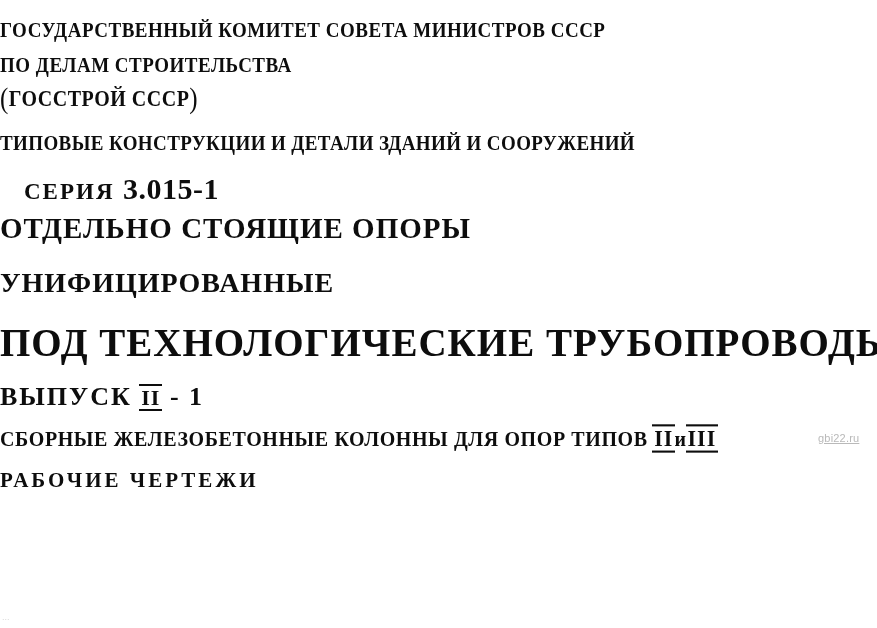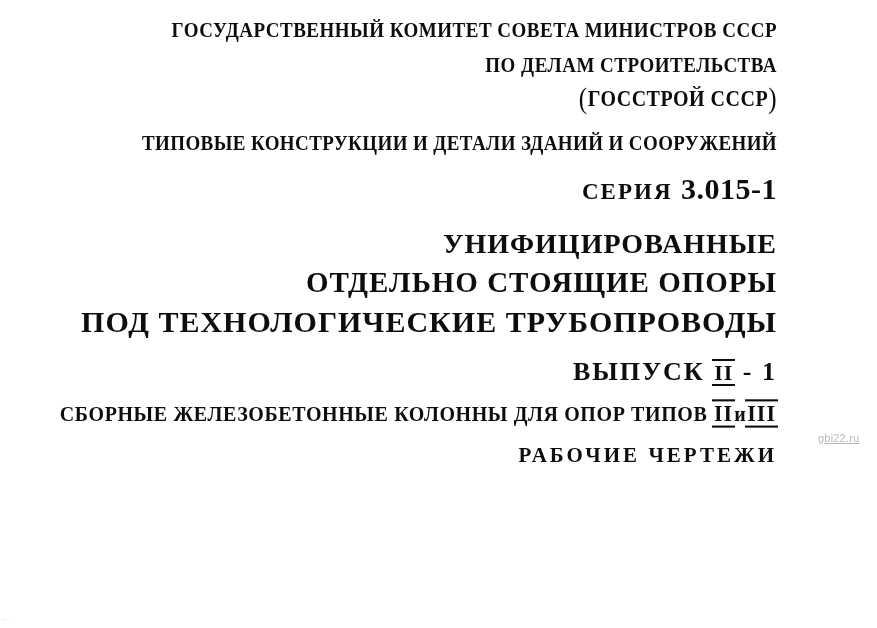--- a/index.html
+++ b/index.html
@@ -18,21 +18,21 @@
     position: relative;
     width: 877px;
     height: 628px;
     box-sizing: border-box;
   }
   .title-block {
     position: absolute;
     left: 0;
     top: 0;
     width: 777px;
-    text-align: right;
+    text-align: left;
   }
   .line {
     font-family: "Liberation Serif", serif;
     font-weight: bold;
     color: #0d0d0d;
     white-space: nowrap;
     line-height: 1.0;
   }
   
   .l-committee-1 {
@@ -82,22 +82,22 @@
     margin-top: 26px;
     font-size: 28px;
     letter-spacing: 1px;
   }
   .l-main-2 {
     margin-top: 10px;
     font-size: 29px;
     letter-spacing: 1px;
   }
   .l-main-3 {
-    margin-top: 10px;
-    font-size: 30px;
+    margin-top: 26px;
+    font-size: 39px;
     letter-spacing: 1px;
   }
   .l-issue {
     margin-top: 22px;
     font-size: 26px;
     letter-spacing: 2px;
   }
   .roman {
     display: inline-block;
     position: relative;
@@ -170,23 +170,23 @@
       <span class="paren">(</span><span>ГОССТРОЙ СССР</span><span class="paren">)</span>
     </div>
 
     <div class="line l-subject">ТИПОВЫЕ  КОНСТРУКЦИИ И ДЕТАЛИ  ЗДАНИЙ И СООРУЖЕНИЙ</div>
 
     <div class="line l-series">
       <span class="series-label">СЕРИЯ</span>
       <span class="series-number">3.015-1</span>
     </div>
 
+    <div class="line l-main-2">ОТДЕЛЬНО  СТОЯЩИЕ  ОПОРЫ</div>
+
     <div class="line l-main-1">УНИФИЦИРОВАННЫЕ</div>
-
-    <div class="line l-main-2">ОТДЕЛЬНО  СТОЯЩИЕ  ОПОРЫ</div>
 
     <div class="line l-main-3">ПОД  ТЕХНОЛОГИЧЕСКИЕ  ТРУБОПРОВОДЫ</div>
 
     <div class="line l-issue">
       <span>ВЫПУСК</span>
       <span class="roman">II</span>
       <span>- 1</span>
     </div>
 
     <div class="line l-columns">

